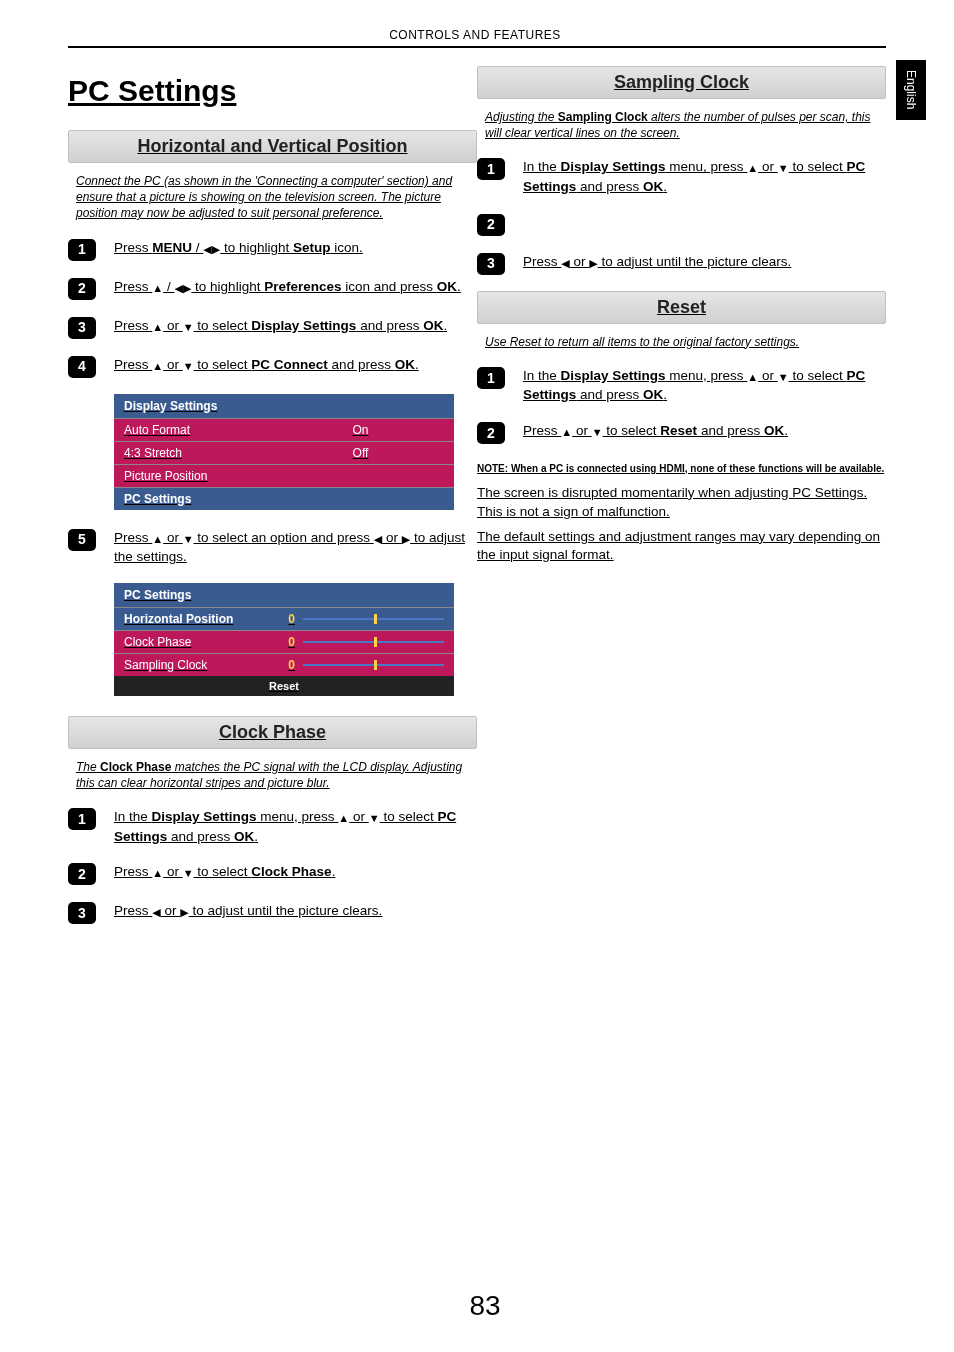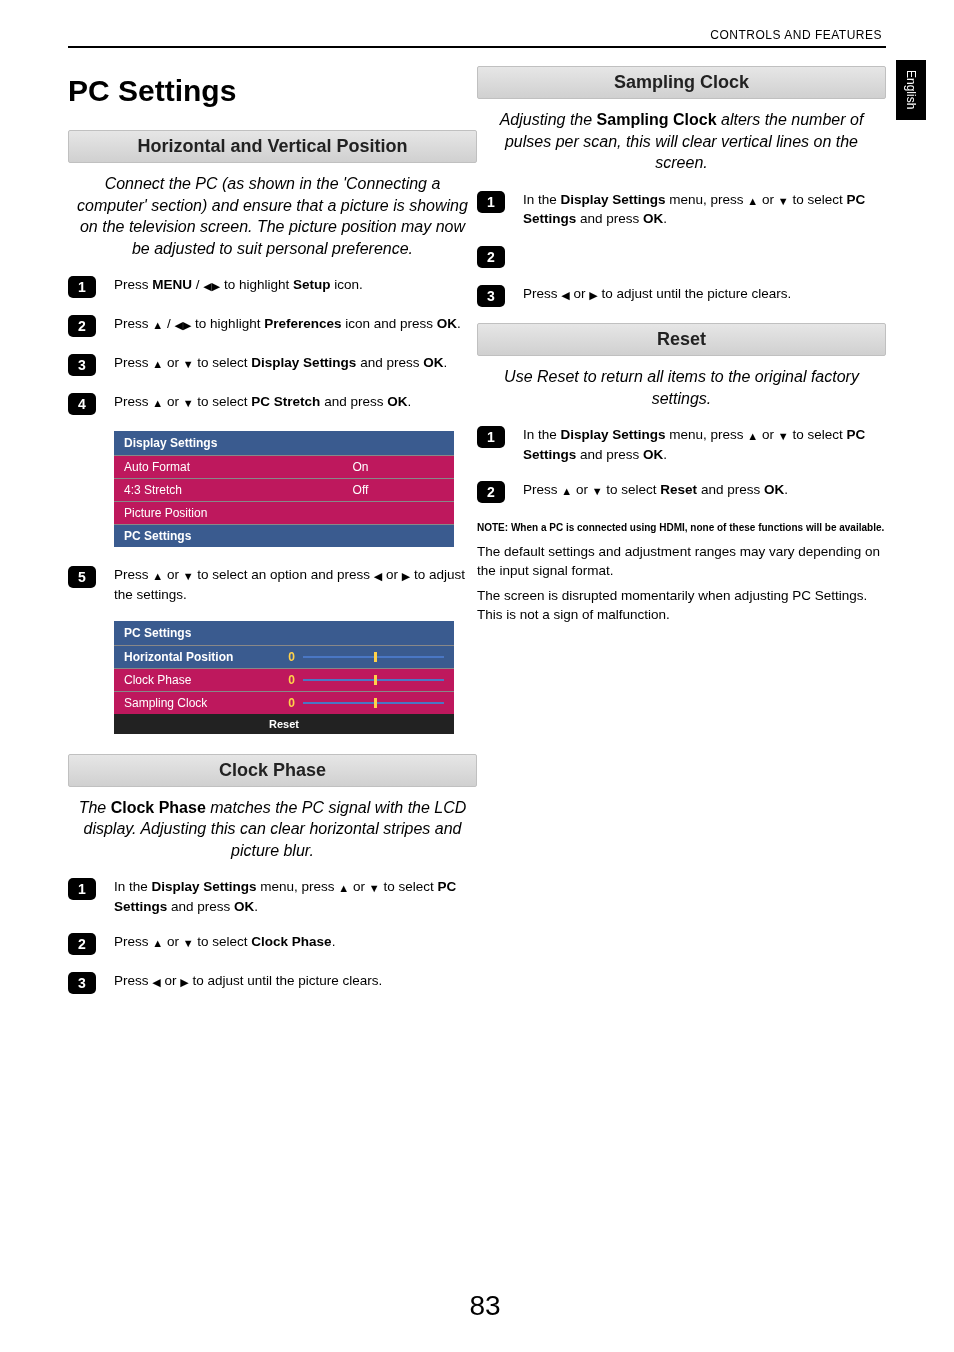--- a/index.html
+++ b/index.html
@@ -6,21 +6,21 @@
   body {
     width: 954px;
     height: 1352px;
     background: #fff;
     font-family: "Segoe UI", "Helvetica Neue", Arial, sans-serif;
     color: #000;
     position: relative;
     padding: 28px 68px 40px 68px;
   }
   .top-header {
-    text-align: right;
+    text-align: center;
     font-size: 12px;
     letter-spacing: 0.5px;
     padding-right: 4px;
     margin-bottom: 4px;
   }
   .top-rule {
     height: 2px;
     background: #000;
     margin-bottom: 18px;
   }
@@ -35,20 +35,21 @@
     font-size: 12px;
     display: flex;
     align-items: center;
     justify-content: center;
   }
   .side-tab span {
     writing-mode: vertical-rl;
   }
   .columns {
     display: flex;
+    text-decoration: underline;
   }
   .col {
     flex: 1;
     min-width: 0;
   }
   h1.page-title {
     font-size: 30px;
     font-weight: 700;
     margin: 8px 0 22px 0;
   }
@@ -58,22 +59,22 @@
     border-radius: 2px;
     text-align: center;
     font-size: 18px;
     font-weight: 700;
     padding: 5px 4px;
     margin-bottom: 10px;
     color: #222;
   }
   .intro {
     font-style: italic;
-    text-align: center;
-    font-size: 16px;
+    text-align: left;
+    font-size: 12px;
     line-height: 1.35;
     margin: 0 8px 16px 8px;
   }
   .step {
     display: flex;
     align-items: flex-start;
     margin-bottom: 16px;
     font-size: 13.5px;
     line-height: 1.45;
   }
@@ -217,21 +218,21 @@
     <div class="step">
       <div class="step-num">3</div>
       <div class="step-body">
         <span>Press </span><span class="inline-icon">▲</span><span> or </span><span class="inline-icon">▼</span><span> to select </span><b>Display Settings</b><span> and press </span><b>OK</b><span>.</span>
       </div>
     </div>
 
     <div class="step">
       <div class="step-num">4</div>
       <div class="step-body">
-        <span>Press </span><span class="inline-icon">▲</span><span> or </span><span class="inline-icon">▼</span><span> to select </span><b>PC Stretch</b><span> and press </span><b>OK</b><span>.</span>
+        <span>Press </span><span class="inline-icon">▲</span><span> or </span><span class="inline-icon">▼</span><span> to select </span><b>PC Connect</b><span> and press </span><b>OK</b><span>.</span>
       </div>
     </div>
 
     <table class="menu-table">
       <tbody>
           <tr class="mt-header">
             <td colspan="2">Display Settings</td>
           </tr>
       <tr class="mt-row">
             <td>Auto Format</td>
@@ -367,19 +368,19 @@
     </div>
 
     <div class="step">
       <div class="step-num">2</div>
       <div class="step-body">
         <span>Press </span><span class="inline-icon">▲</span><span> or </span><span class="inline-icon">▼</span><span> to select </span><b>Reset</b><span> and press </span><b>OK</b><span>.</span>
       </div>
     </div>
 
     <p class="note">NOTE: When a PC is connected using HDMI, none of these functions will be available.</p>
+    <p class="body-text">The screen is disrupted momentarily when adjusting PC Settings. This is not a sign of malfunction.</p>
     <p class="body-text">The default settings and adjustment ranges may vary depending on the input signal format.</p>
-    <p class="body-text">The screen is disrupted momentarily when adjusting PC Settings. This is not a sign of malfunction.</p>
 
   </div>
 </div>
 
 <div class="page-num">83</div>
 
 </body></html>

